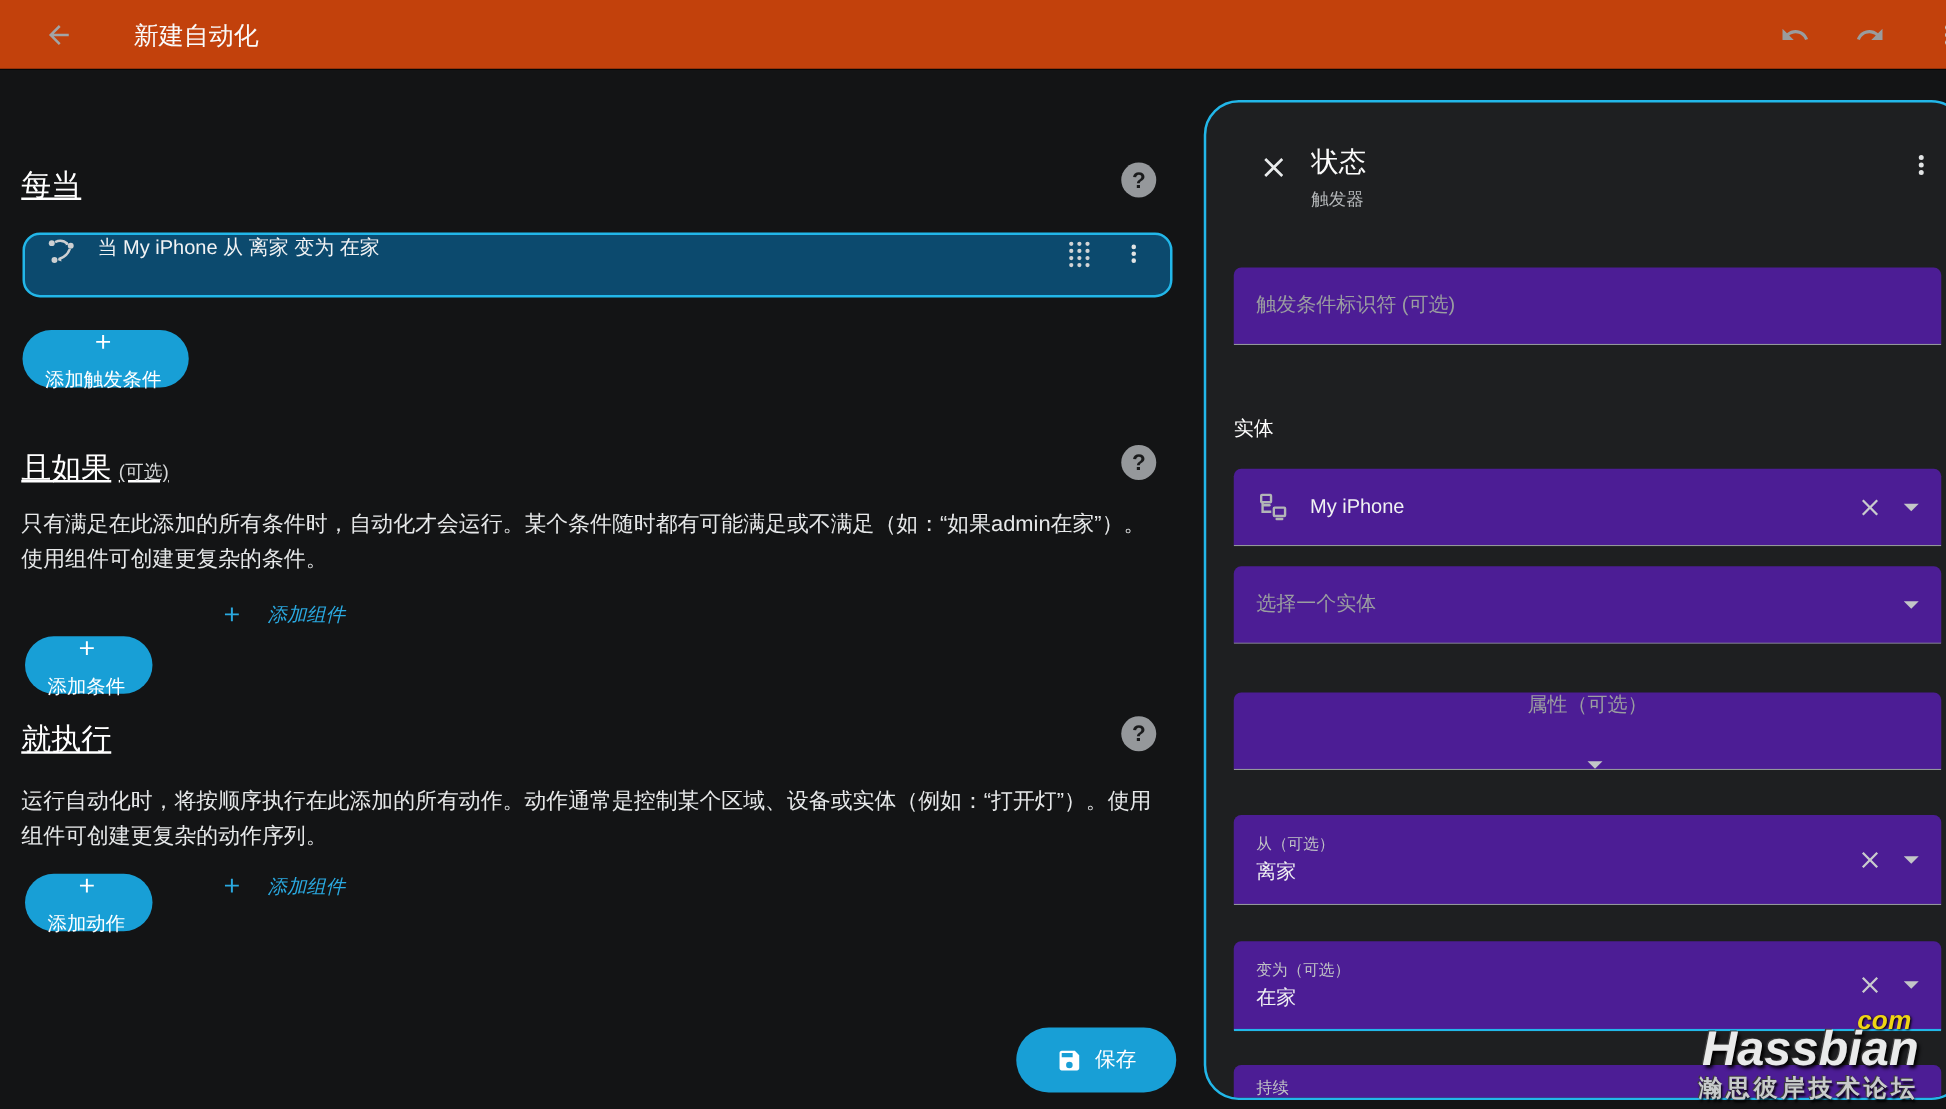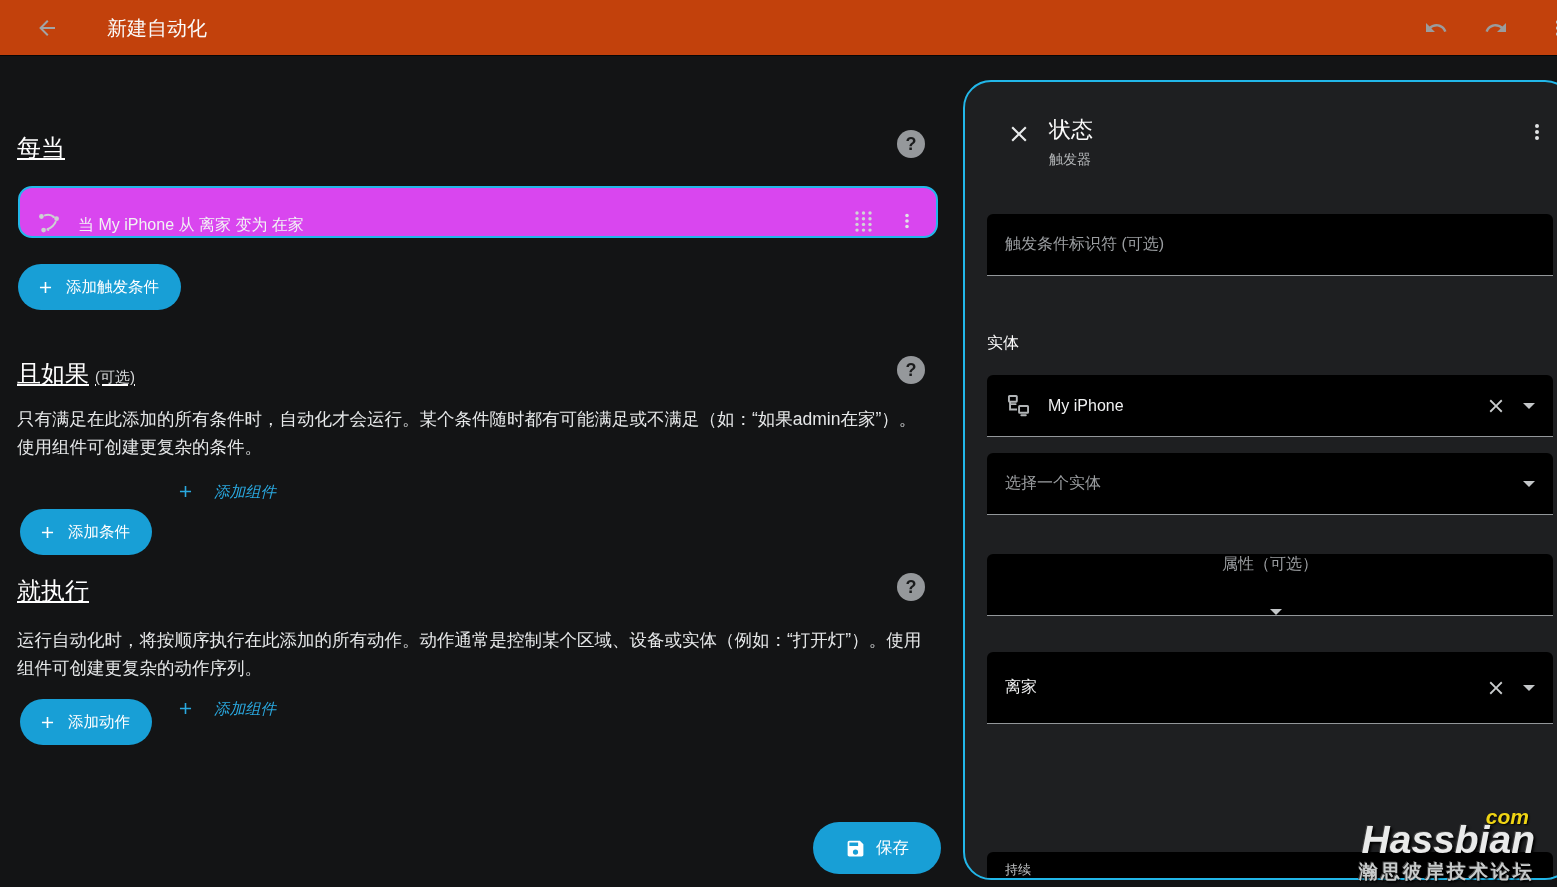--- a/index.html
+++ b/index.html
@@ -31,29 +31,30 @@
     position:absolute; width:28px; height:28px; border-radius:50%;
     background:#95989b; color:#1a1b1c; font-size:18px; font-weight:700;
     display:flex; align-items:center; justify-content:center; cursor:pointer;
   }
   .para {
     position:absolute; left:17px; width:916px;
     font-size:17.5px; line-height:28px; color:#e6e8e9; font-weight:400;
   }
   .trigger-card {
     position:absolute; left:18px; top:186px; width:920px; height:52px;
-    background:#d946ef; border:2px solid #22b7e9; border-radius:14px;
-    display:flex; align-items:flex-end; padding:0 14px 0 16px; cursor:pointer;
+    background:#0c4a6e; border:2px solid #22b7e9; border-radius:14px;
+    display:flex; align-items:flex-start; padding:0 14px 0 16px; cursor:pointer;
   }
   .trigger-card .t-text { font-size:16px; color:#f2f3f4; margin-left:16px; flex:1; }
   .pill {
     position:absolute; height:46px; border-radius:23px; background:#189fd6;
     color:#ffffff; display:inline-flex; align-items:center; gap:11px;
     padding:0 22px 0 18px; font-size:15.5px; font-weight:500; cursor:pointer;
     border:none;
+    flex-direction:column;
   }
   .txt-link {
     position:absolute; height:46px; display:inline-flex; align-items:flex-start; gap:19px;
     color:#2aa9e0; font-size:15.5px; font-weight:500; cursor:pointer;font-style:italic;
   }
   .save-btn {
     position:absolute; left:813px; top:822px; width:128px; height:52px;
     border-radius:26px; background:#189fd6; color:#fff; border:none;
     display:flex; align-items:center; justify-content:center; gap:10px;
     font-size:16.5px; font-weight:500; cursor:pointer;
@@ -65,21 +66,21 @@
     background:#1e1f21; border:2px solid #22b7e9; border-radius:28px;
     overflow:hidden;
   }
   .panel .close { position:absolute; left:40px; top:38px; width:28px; height:28px; }
   .panel .p-title { position:absolute; left:84px; top:33px; font-size:22px; color:#fbfbfb; font-weight:400; }
   .panel .p-sub { position:absolute; left:84px; top:69px; font-size:14px; color:#b4b7b9; }
   .panel .kebab { position:absolute; left:558px; top:36px; width:28px; height:28px; }
 
   .field {
     position:absolute; left:22px; width:566px;
-    background:#000000; border-radius:6px 6px 0 0;
+    background:#4c1d95; border-radius:6px 6px 0 0;
     border-bottom:1px solid #93979a;
     display:flex; align-items:center;
     padding:0 18px; cursor:text;
   }
   .field .ph { color:#9a9da0; font-size:16px; }
   .field .val { color:#f0f1f2; font-size:16px; }
   .field .stack { display:flex; flex-direction:column; justify-content:center; gap:3px; flex:1; }
   .field .sm-label { font-size:12.5px; color:#c0c3c5; }
   .field .grow { flex:1; }
   .field .trail { display:flex; align-items:center; gap:16px; margin-left:12px; }
@@ -294,32 +295,47 @@
 
   <div class="field" style="top:472px; height:62px;flex-direction:column;">
     <span class="ph grow">属性（可选）</span>
     <span class="trail">
         <span class="caret"></span>
       </span>
   </div>
 
   <div class="field" style="top:570px; height:72px;">
     <span class="stack">
+      <span class="sm-label">从（可选）</span>
       <span class="val">离家</span>
     </span>
     <span class="trail">
       <span>
         <svg width="22" height="22" viewBox="0 0 24 24" fill="#c9cccd">
             <path d="M19 6.41 17.59 5 12 10.59 6.41 5 5 6.41 10.59 12 5 17.59 6.41 19 12 13.41 17.59 19 19 17.59 13.41 12z"></path>
           </svg>
       </span>
       <span class="caret"></span>
     </span>
   </div>
 
+  <div class="field" style="top:671px; height:72px; border-bottom:2px solid #22b7e9;">
+    <span class="stack">
+      <span class="sm-label">变为（可选）</span>
+      <span class="val">在家</span>
+    </span>
+    <span class="trail">
+      <span>
+        <svg width="22" height="22" viewBox="0 0 24 24" fill="#c9cccd">
+            <path d="M19 6.41 17.59 5 12 10.59 6.41 5 5 6.41 10.59 12 5 17.59 6.41 19 12 13.41 17.59 19 19 17.59 13.41 12z"></path>
+          </svg>
+      </span>
+      <span class="caret"></span>
+    </span>
+  </div>
 
   <div class="field" style="top:770px; height:56px; align-items:flex-start; padding-top:9px;">
     <span class="sm-label" style="font-size:13px;">持续</span>
   </div>
 </div>
 
 <div class="watermark">
   <span class="wm-com">com</span>
   <span class="wm-brand">Hassbian</span>
   <span class="wm-forum">瀚思彼岸技术论坛</span>

